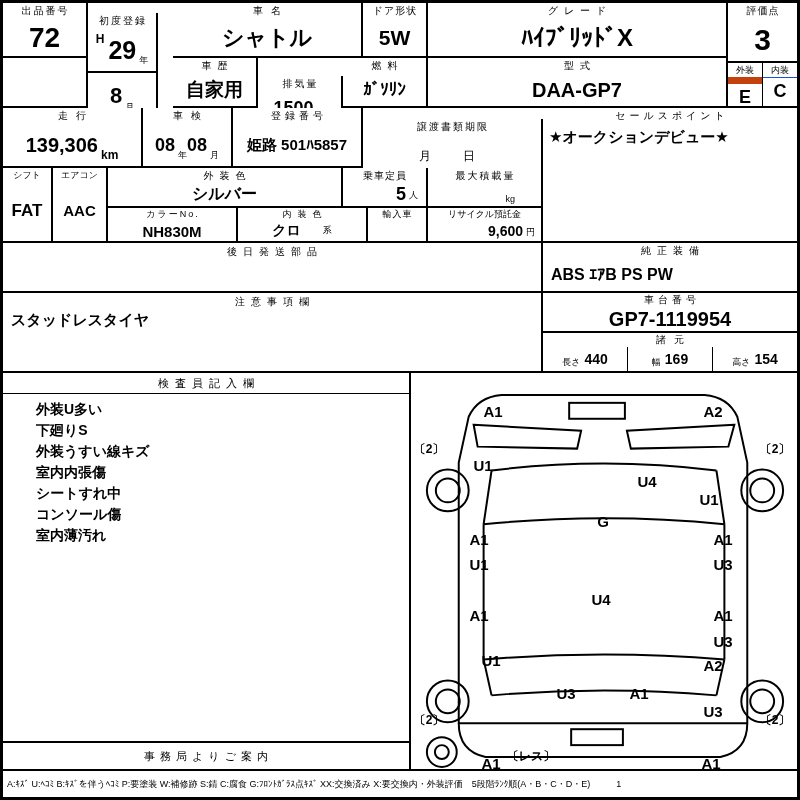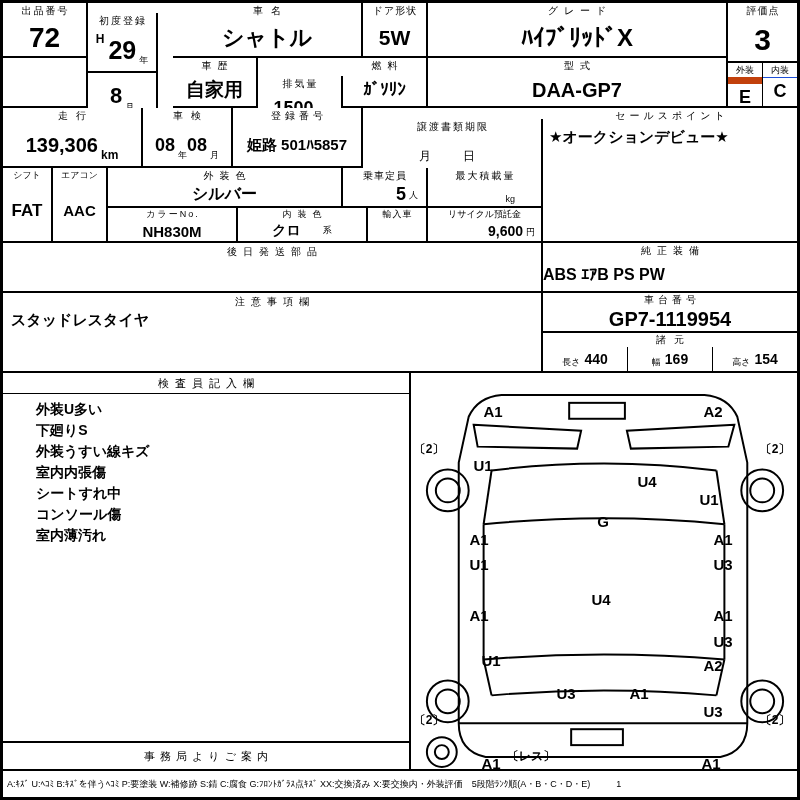--- a/index.html
+++ b/index.html
@@ -200,21 +200,21 @@
     </div>
   </div>
 
   <div class="cell" style="left:0;top:240px;width:540px;height:50px">
     <div class="hdr s6" style="height:18px">後日発送部品</div>
     <div class="val left" style="height:30px;font-size:14px;padding-left:8px"></div>
   </div>
 
   <div class="cell nr" style="left:540px;top:240px;width:254px;height:50px">
     <div class="hdr s6">純正装備</div>
-    <div class="val left" style="height:32px;font-size:16px;padding-left:0">ABS ｴｱB PS PW</div>
+    <div class="val left" style="height:32px;font-size:16px;padding-left:8px">ABS ｴｱB PS PW</div>
   </div>
 
   <div class="cell" style="left:0;top:290px;width:540px;height:80px">
     <div class="hdr s6" style="height:18px">注意事項欄</div>
     <div class="val left" style="height:24px;font-size:15px;padding-left:8px;align-items:flex-start">スタッドレスタイヤ</div>
   </div>
 
   <div class="cell nr" style="left:540px;top:290px;width:254px;height:40px">
     <div class="hdr" style="height:14px">車台番号</div>
     <div class="val" style="height:24px;font-size:20px">GP7-1119954</div>

